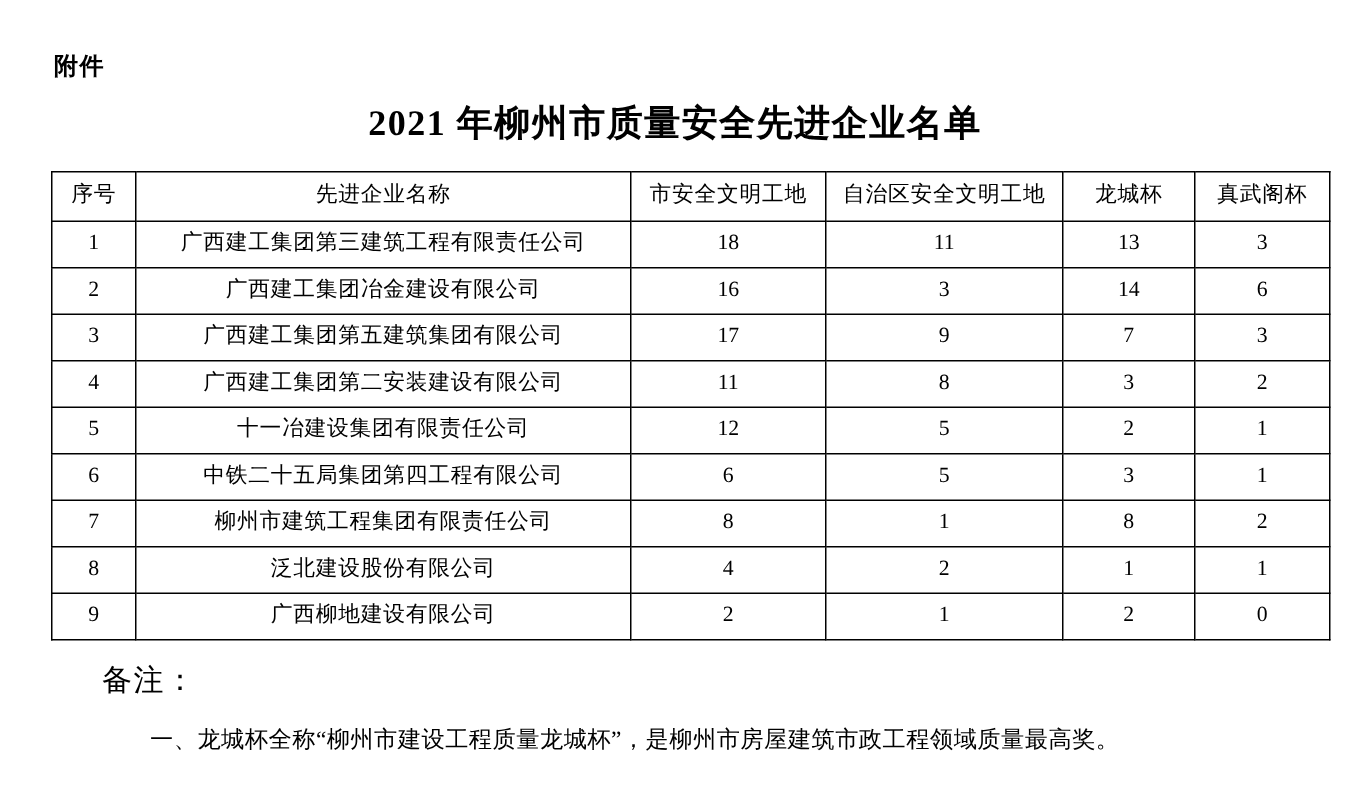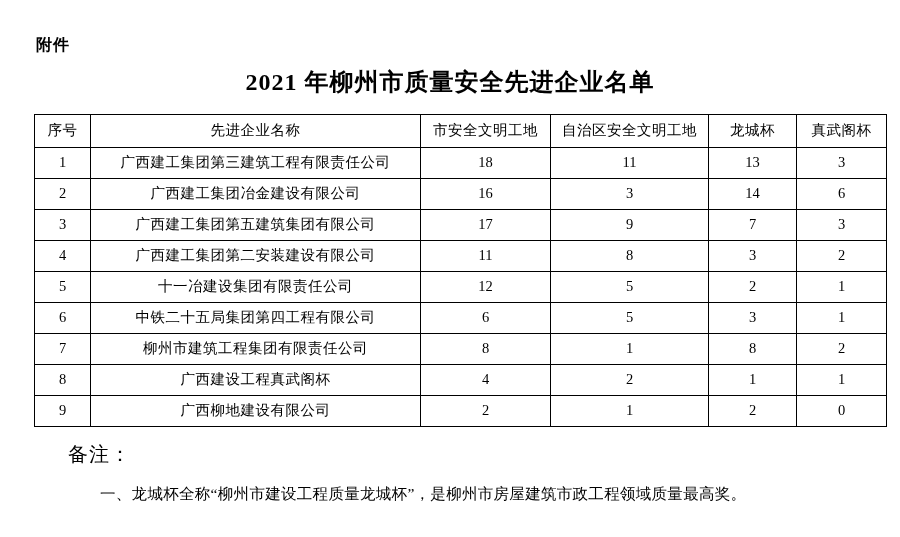--- a/index.html
+++ b/index.html
@@ -163,21 +163,21 @@
       <tr>
         <td class="col-num">7</td>
         <td class="col-name">柳州市建筑工程集团有限责任公司</td>
         <td class="col-num">8</td>
         <td class="col-num">1</td>
         <td class="col-num">8</td>
         <td class="col-num">2</td>
       </tr>
       <tr>
         <td class="col-num">8</td>
-        <td class="col-name">广西建设工程真武阁杯</td>
+        <td class="col-name">泛北建设股份有限公司</td>
         <td class="col-num">4</td>
         <td class="col-num">2</td>
         <td class="col-num">1</td>
         <td class="col-num">1</td>
       </tr>
       <tr>
         <td class="col-num">9</td>
         <td class="col-name">广西柳地建设有限公司</td>
         <td class="col-num">2</td>
         <td class="col-num">1</td>

